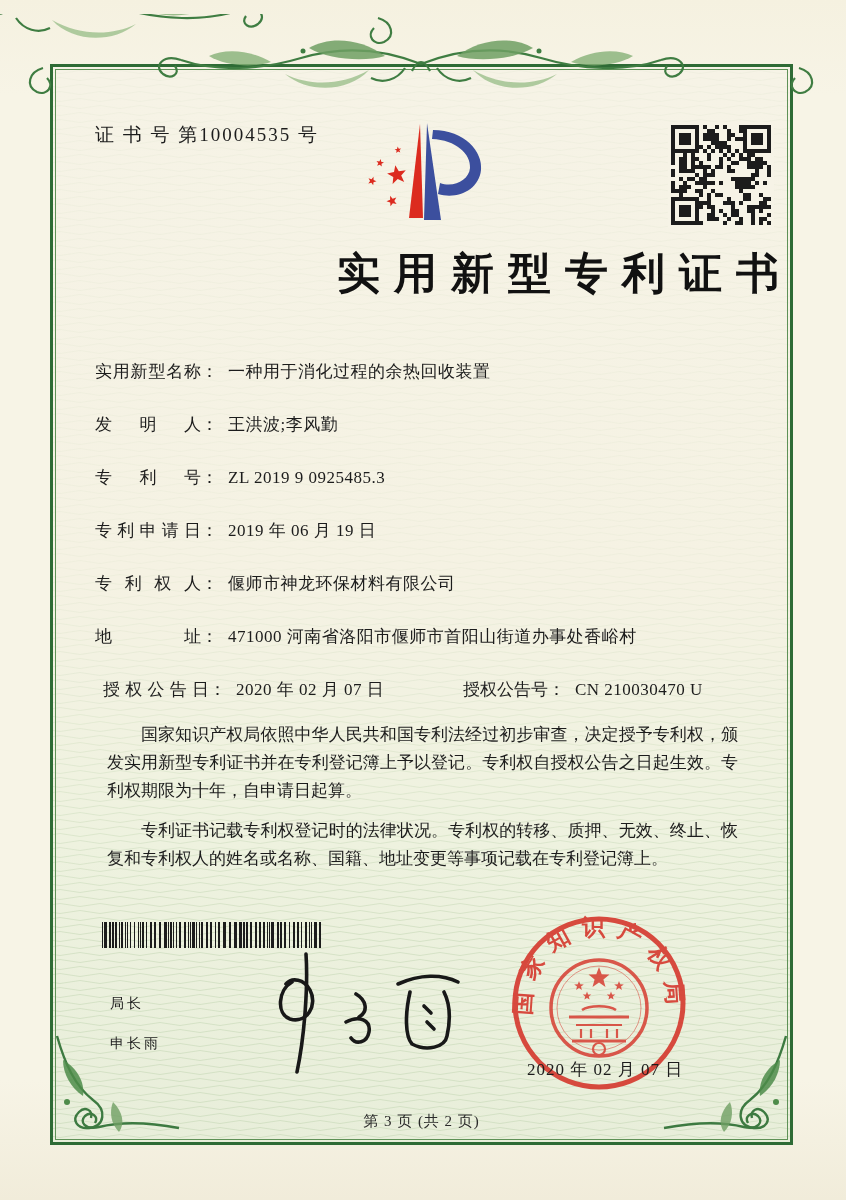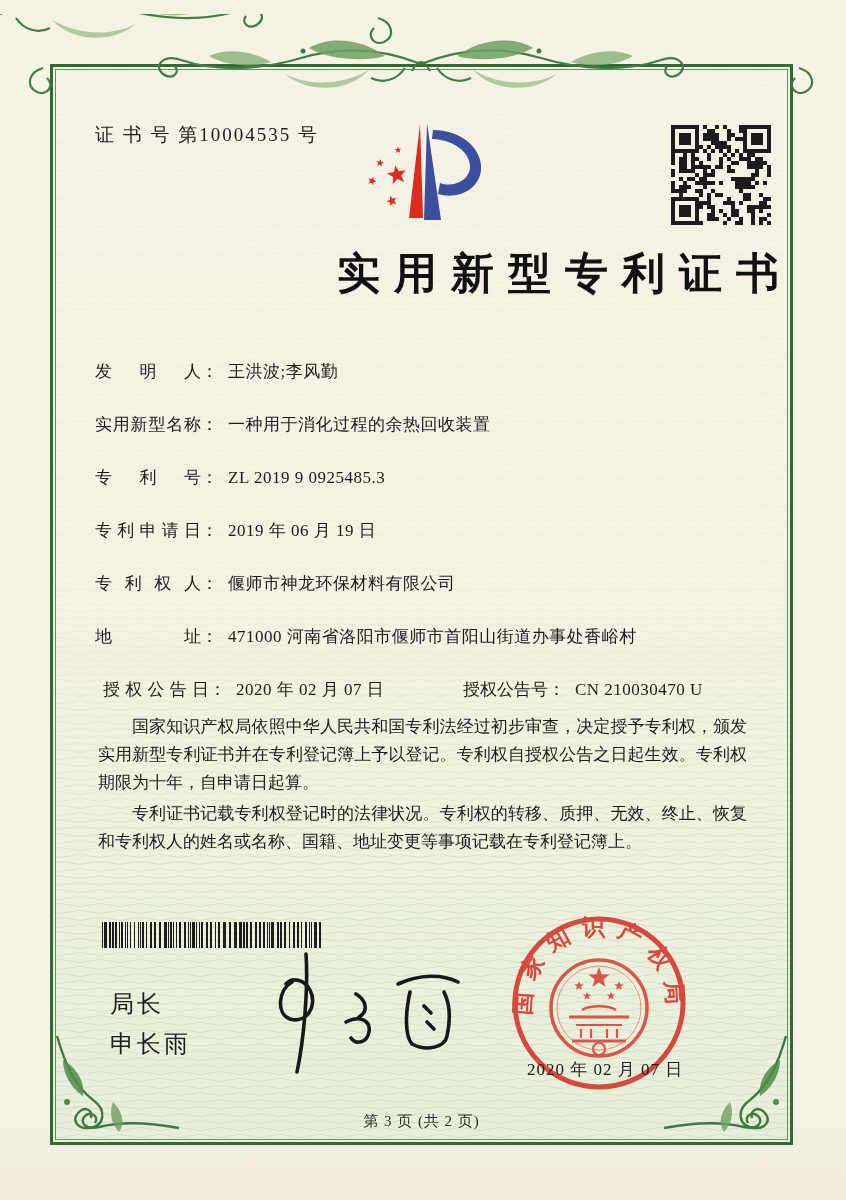--- a/index.html
+++ b/index.html
@@ -18,22 +18,22 @@
   .certno{left:45px;top:58px;font-size:19px;letter-spacing:2px;}
   .title{left:0;top:181px;width:100%;text-align:right;font-size:43px;font-weight:700;
     letter-spacing:14px;text-indent:14px;color:#111;}
   .fields{left:45px;top:296px;right:40px;font-size:17px;}
   .frow{height:53px;white-space:nowrap;}
   .flabel{display:inline-block;width:106px;text-align:justify;text-align-last:justify;}
   .fcolon{display:inline-block;margin-right:10px;}
   .fval{letter-spacing:0.5px;}
   .grant-right{position:absolute;left:360px;top:0;white-space:nowrap;}
   .paras{left:45px;top:646px;width:655px;font-size:17px;line-height:28px;text-align:justify;}
-  .paras p{margin:3px;text-indent:2em;}
-  .director{left:60px;top:920px;font-size:24px;letter-spacing:3px;line-height:40px;}
+  .paras p{margin:12px;text-indent:2em;font-family:Liberation Mono, monospace;}
+  .director{left:60px;top:920px;font-size:14px;letter-spacing:3px;line-height:40px;}
   .sealdate{left:470px;top:994px;width:170px;text-align:center;font-size:17px;
     letter-spacing:1px;z-index:6;}
   .pageinfo{left:0;top:1048px;width:100%;text-align:center;font-size:15px;
     letter-spacing:1px;color:#2a2a2a;}
   .backnote{position:absolute;left:0;top:1160px;width:100%;text-align:center;
     font-size:19px;font-style:italic;letter-spacing:5px;color:#222;}
   .corner-l{transform:scaleX(-1);}
   svg{display:block;}
   .z3{z-index:3;} .z4{z-index:4;}
 </style>
@@ -437,24 +437,24 @@
         <rect x="83" y="11" width="12" height="12" fill="#1c1c1c"></rect>
         <rect x="3" y="75" width="28" height="28" fill="#1c1c1c"></rect>
         <rect x="7" y="79" width="20" height="20" fill="#f6f3e6"></rect>
         <rect x="11" y="83" width="12" height="12" fill="#1c1c1c"></rect>
       </svg>
 
     <div class="abs title">实用新型专利证书</div>
 
     <div class="abs fields">
       <div class="frow">
-        <span class="flabel">发明人</span><span class="fcolon">：</span><span class="fval">王洪波;李风勤</span>
+        <span class="flabel">实用新型名称</span><span class="fcolon">：</span><span class="fval">一种用于消化过程的余热回收装置</span>
       </div>
       <div class="frow">
-        <span class="flabel">实用新型名称</span><span class="fcolon">：</span><span class="fval">一种用于消化过程的余热回收装置</span>
+        <span class="flabel">发明人</span><span class="fcolon">：</span><span class="fval">王洪波;李风勤</span>
       </div>
       <div class="frow">
         <span class="flabel">专利号</span><span class="fcolon">：</span><span class="fval">ZL 2019 9 0925485.3</span>
       </div>
       <div class="frow">
         <span class="flabel">专利申请日</span><span class="fcolon">：</span><span class="fval">2019 年 06 月 19 日</span>
       </div>
       <div class="frow">
         <span class="flabel">专利权人</span><span class="fcolon">：</span><span class="fval">偃师市神龙环保材料有限公司</span>
       </div>

